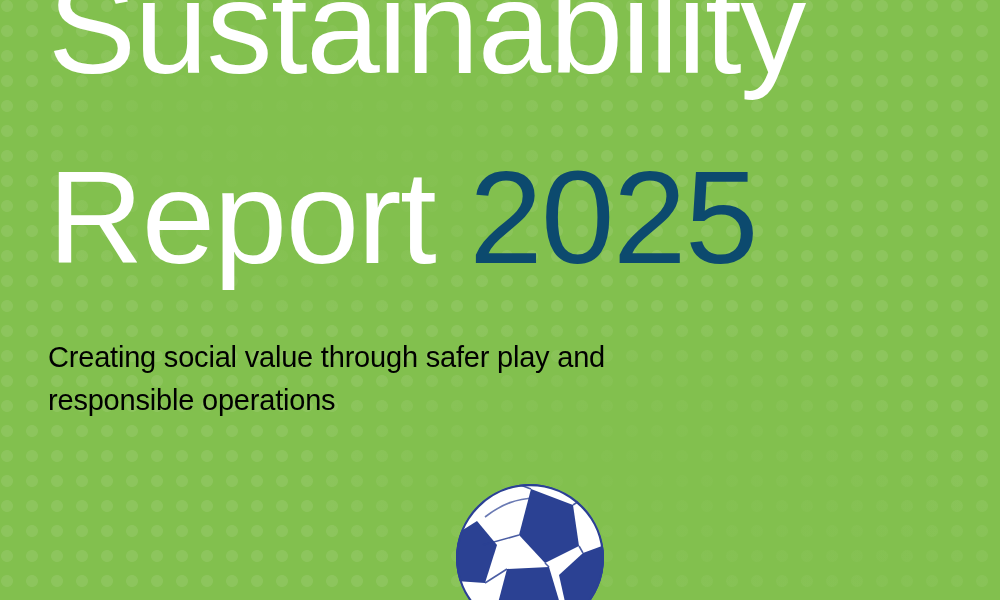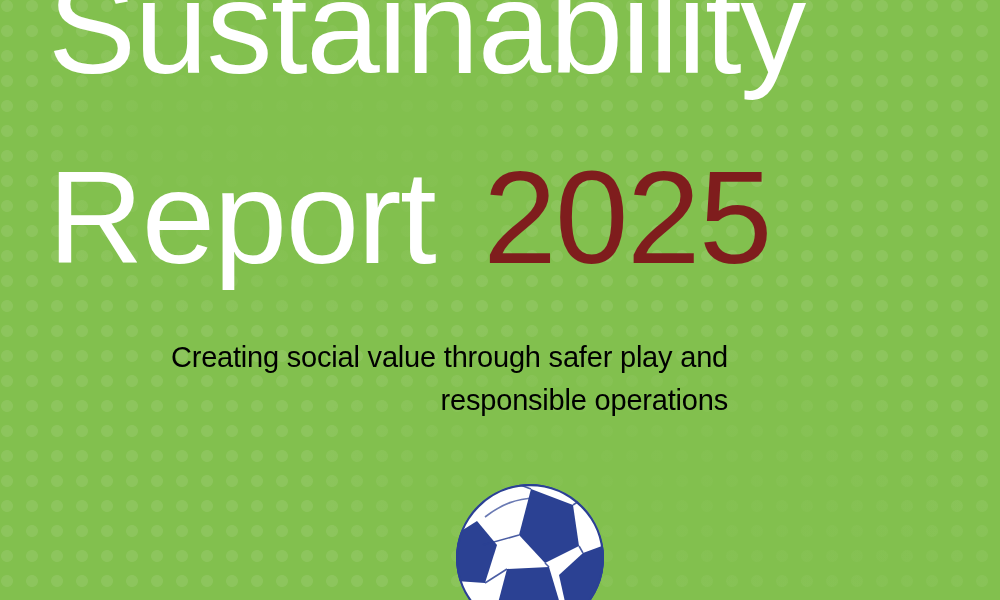--- a/index.html
+++ b/index.html
@@ -8,21 +8,20 @@
     padding: 0;
     background: #ffffff;
   }
   #cover {
     position: relative;
     width: 1000px;
     height: 600px;
     overflow: hidden;
     background-color: #82c04e;
     font-family: "Liberation Sans", "DejaVu Sans", sans-serif;
-    text-align: right;
   }
 
   
   #dot-pattern {
     position: absolute;
     inset: 0;
     background-image: radial-gradient(circle at 6px 6px, #8dc55d 5.6px, rgba(141,197,93,0) 6.2px);
     background-size: 25px 25px;
     background-position: 1px 0px;
     pointer-events: none;
@@ -55,22 +54,22 @@
     top: 152px;
     margin: 0;
     font-size: 132px;
     line-height: 1;
     font-weight: 300;
     letter-spacing: -1.5px;
     color: #ffffff;
     white-space: nowrap;
   }
   #title-year {
-    color: #7f1d1d;
-    margin-left: 48px;
+    color: #0c4a6e;
+    margin-left: 34px;
     font-weight: 300;
   }
   #subtitle {
     position: absolute;
     left: 48px;
     top: 336px;
     margin: 0;
     width: 680px;
     font-size: 29px;
     line-height: 1.48;

